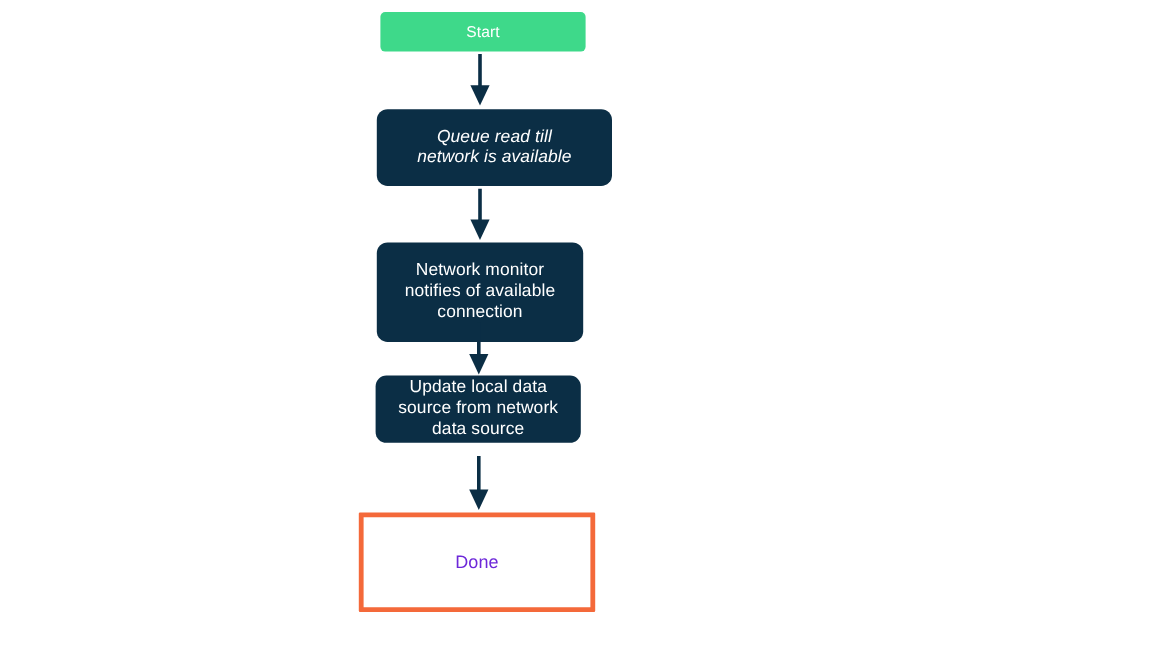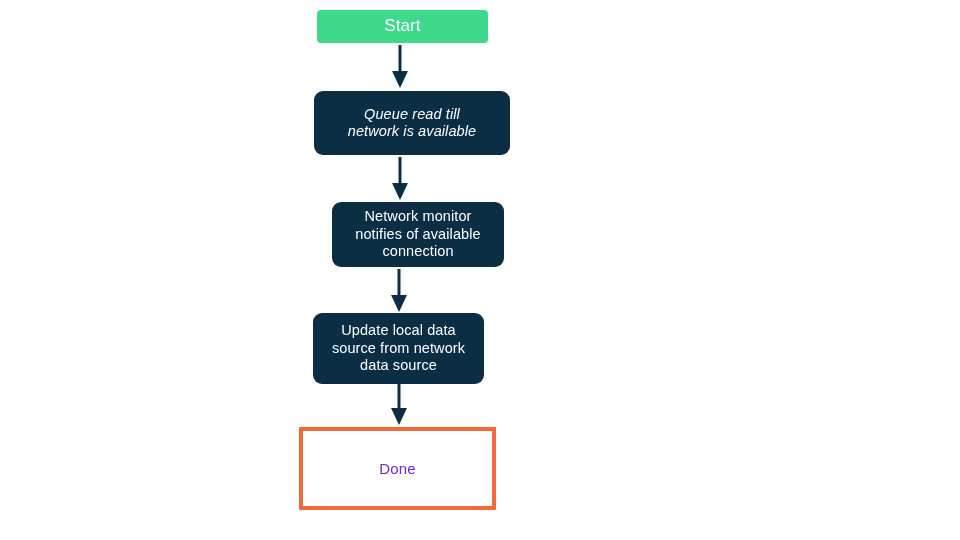--- a/index.html
+++ b/index.html
@@ -36,33 +36,33 @@
 
   
   .node-start {
     left: 317px;
     top: 10px;
     width: 171px;
     height: 33px;
     background: #3ED98A;
     border-radius: 4px;
     color: #ffffff;
-    font-size: 17px;
+    font-size: 13px;
   }
 
   
   .node-process {
     background: #0B2E45;
     border-radius: 9px;
     color: #ffffff;
     font-size: 14.5px;
   }
   .node-p1 { left: 314px; top: 91px;  width: 196px; height: 64px; font-style: italic; }
-  .node-p2 { left: 314px; top: 202px; width: 172px; height: 65px; margin-left: 18px; }
-  .node-p3 { left: 313px; top: 313px; width: 171px; height: 71px; }
+  .node-p2 { left: 314px; top: 202px; width: 172px; height: 83px; }
+  .node-p3 { left: 313px; top: 313px; width: 171px; height: 56px; }
 
   
   .node-done {
     left: 299px;
     top: 427px;
     width: 197px;
     height: 83px;
     background: #ffffff;
     border: 4px solid #F4693A;
     border-radius: 1px;

